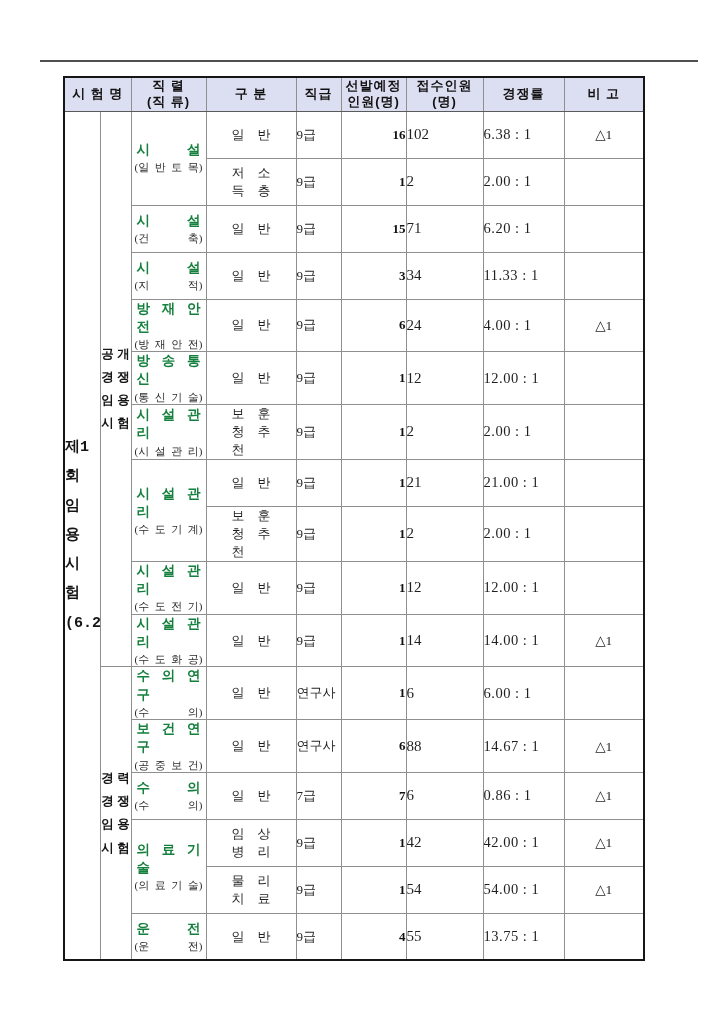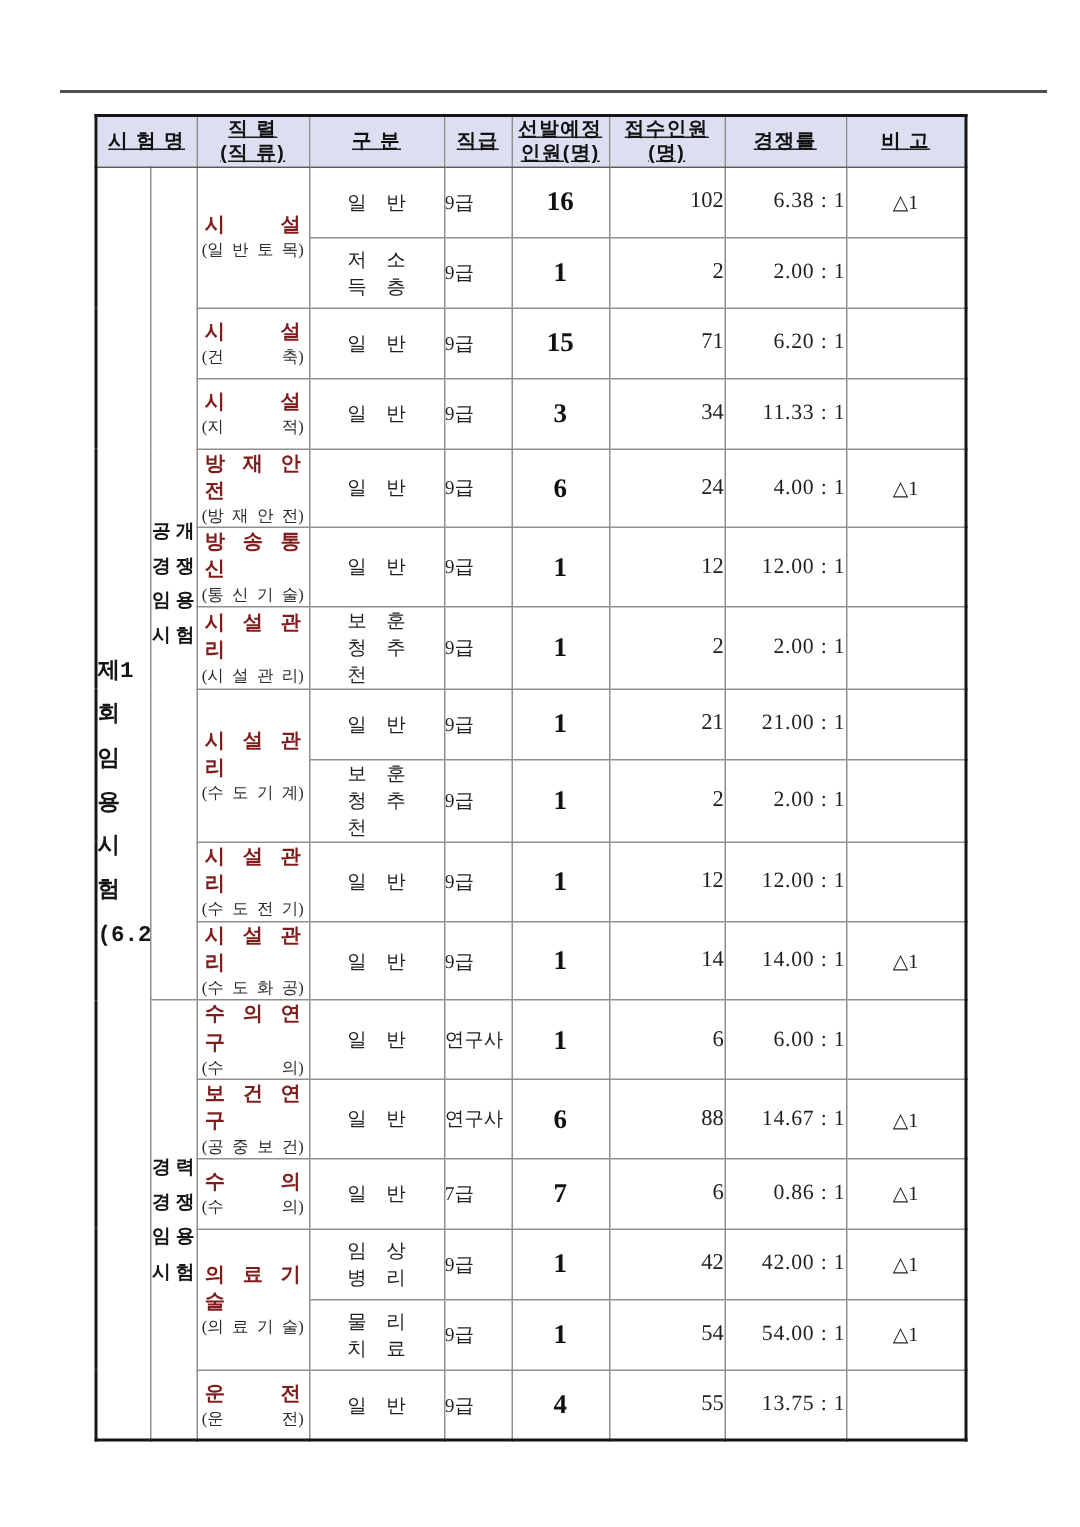--- a/index.html
+++ b/index.html
@@ -31,21 +31,21 @@
     border-collapse: collapse;
     table-layout: fixed;
     border: 2px solid #161616;
   }
   table.main th, table.main td {
     border: 1px solid #8f8f8f;
     padding: 0;
     vertical-align: middle;
     overflow: hidden;
   }
-  thead tr { height: 30px; text-decoration: underline; }
+  thead tr { height: 30px; }
   tbody tr { height: 47px; }
   th {
     background: #dcdef1;
     font-family: "Liberation Sans", sans-serif;
     font-weight: bold;
     font-size: 13px;
     color: #111111;
     text-align: center;
     white-space: pre-line;
     letter-spacing: 1px;
@@ -67,21 +67,21 @@
     text-align: center;
     white-space: pre-line;
     line-height: 1.85;
     color: #151515;
     margin-top: 26px;
   }
   .series-name {
     font-family: "Liberation Sans", sans-serif;
     font-weight: bold;
     font-size: 13.5px;
-    color: #7f1d1d;
+    color: #15803d;
     text-align: justify;
     text-align-last: justify;
     padding: 0 5px 1px 5px;
     line-height: 1.35;
   }
   .series-sub {
     font-family: "Liberation Serif", serif;
     font-size: 11px;
     color: #2b2b2b;
     text-align: justify;
@@ -93,32 +93,32 @@
     font-size: 13px;
     text-align: justify;
     text-align-last: justify;
     padding: 0 25px;
   }
   .cell-grade {
     font-size: 13px;
     text-align: left;
   }
   .cell-planned {
-    font-size: 18px;
-    font-weight: bold;
-    text-align: center;
+    font-size: 13px;
+    font-weight: bold;
+    text-align: right;
     color: #111111;
   }
   .cell-apps {
     font-size: 15px;
-    text-align: right;
+    text-align: left;
   }
   .cell-ratio {
     font-size: 14.5px;
-    text-align: right;
+    text-align: left;
     letter-spacing: 0.5px;
   }
   .cell-note {
     font-size: 13.5px;
     text-align: center;
   }
 </style>
 </head>
 <body>
 

